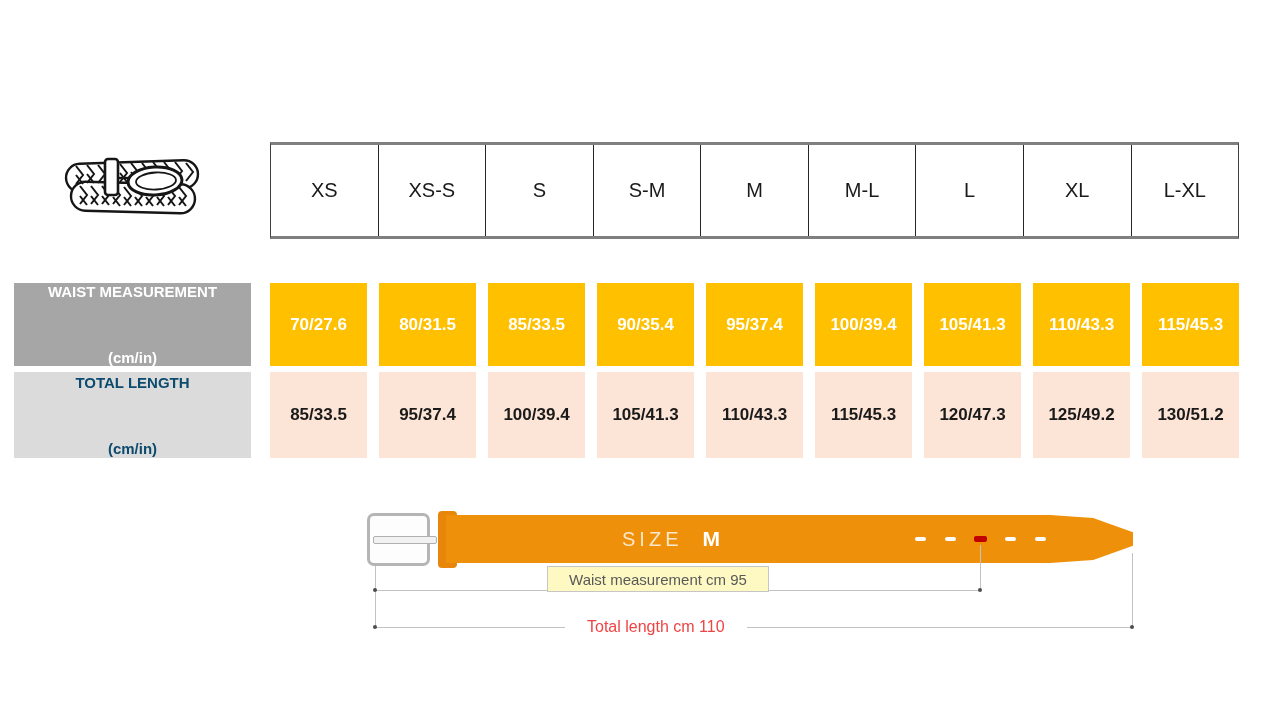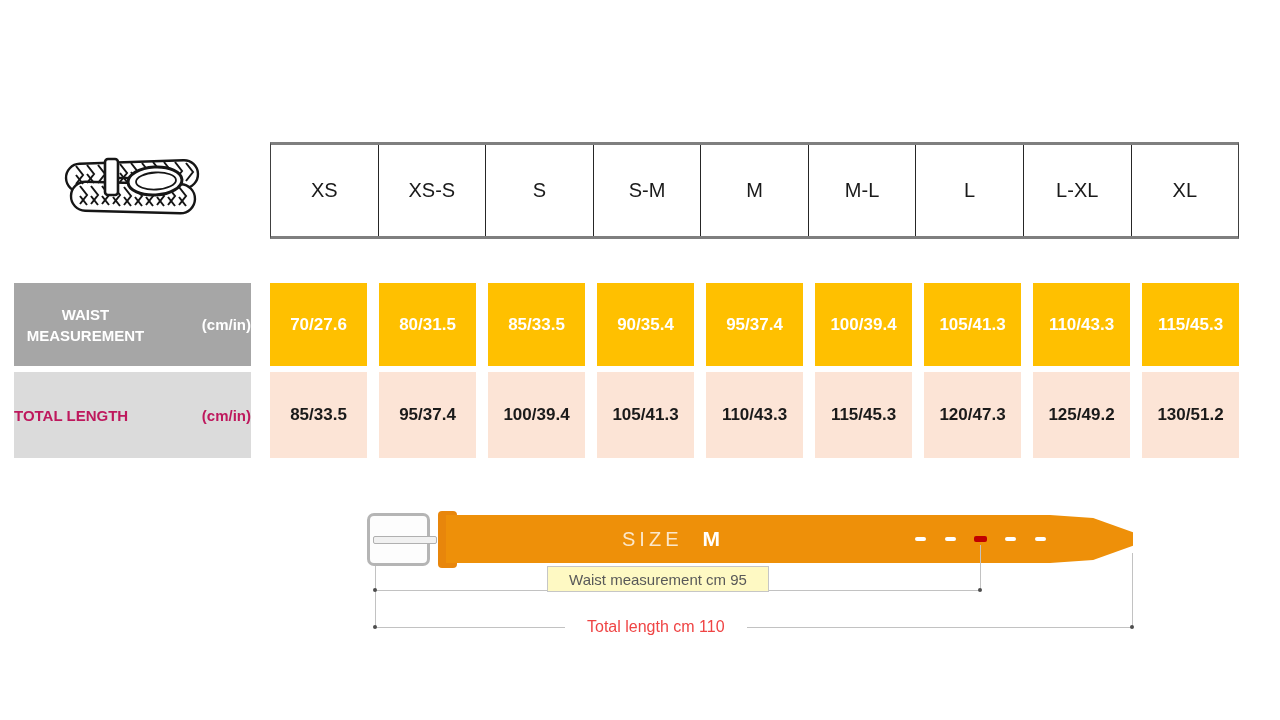--- a/index.html
+++ b/index.html
@@ -29,25 +29,25 @@
     flex: 1; display: flex; align-items: center; justify-content: center;
     font-size: 20px; color: #1a1a1a;
     border-left: 1px solid #262626;
     text-align: center;
   }
   .size-header .hcell:first-child { border-left: none; }
 
   
   .row-label {
     position: absolute; left: 14px; width: 237px;
-    display: flex; align-items: center; justify-content: space-between;
+    display: flex; flex-direction: column; align-items: center; justify-content: center;
     font-weight: bold; font-size: 15px; line-height: 21px; text-align: center; gap: 45px;
   }
   .row-label.waist { top: 283px; height: 83px; background: #A6A6A6; color: #ffffff; }
-  .row-label.length { top: 372px; height: 86px; background: #DBDBDB; color: #be185d; }
+  .row-label.length { top: 372px; height: 86px; background: #DBDBDB; color: #0c4a6e; }
 
   
   .data-row {
     position: absolute; left: 270px; width: 969px;
     display: flex; gap: 12px;
   }
   .data-row.waist { top: 283px; height: 83px; }
   .data-row.length { top: 372px; height: 86px; }
   .data-row .dcell {
     flex: 1; display: flex; align-items: center; justify-content: center;
@@ -131,22 +131,22 @@
   </svg>
 
   <div class="size-header">
     <div class="hcell">XS</div>
     <div class="hcell">XS-S</div>
     <div class="hcell">S</div>
     <div class="hcell">S-M</div>
     <div class="hcell">M</div>
     <div class="hcell">M-L</div>
     <div class="hcell">L</div>
+    <div class="hcell">XL</div>
     <div class="hcell">L-XL</div>
-    <div class="hcell">XL</div>
   </div>
 
   <div class="row-label waist">
     <span>WAIST MEASUREMENT</span>
     <span>(cm/in)</span>
   </div>
   <div class="data-row waist">
     <div class="dcell">70/27.6</div>
     <div class="dcell">80/31.5</div>
     <div class="dcell">85/33.5</div>

